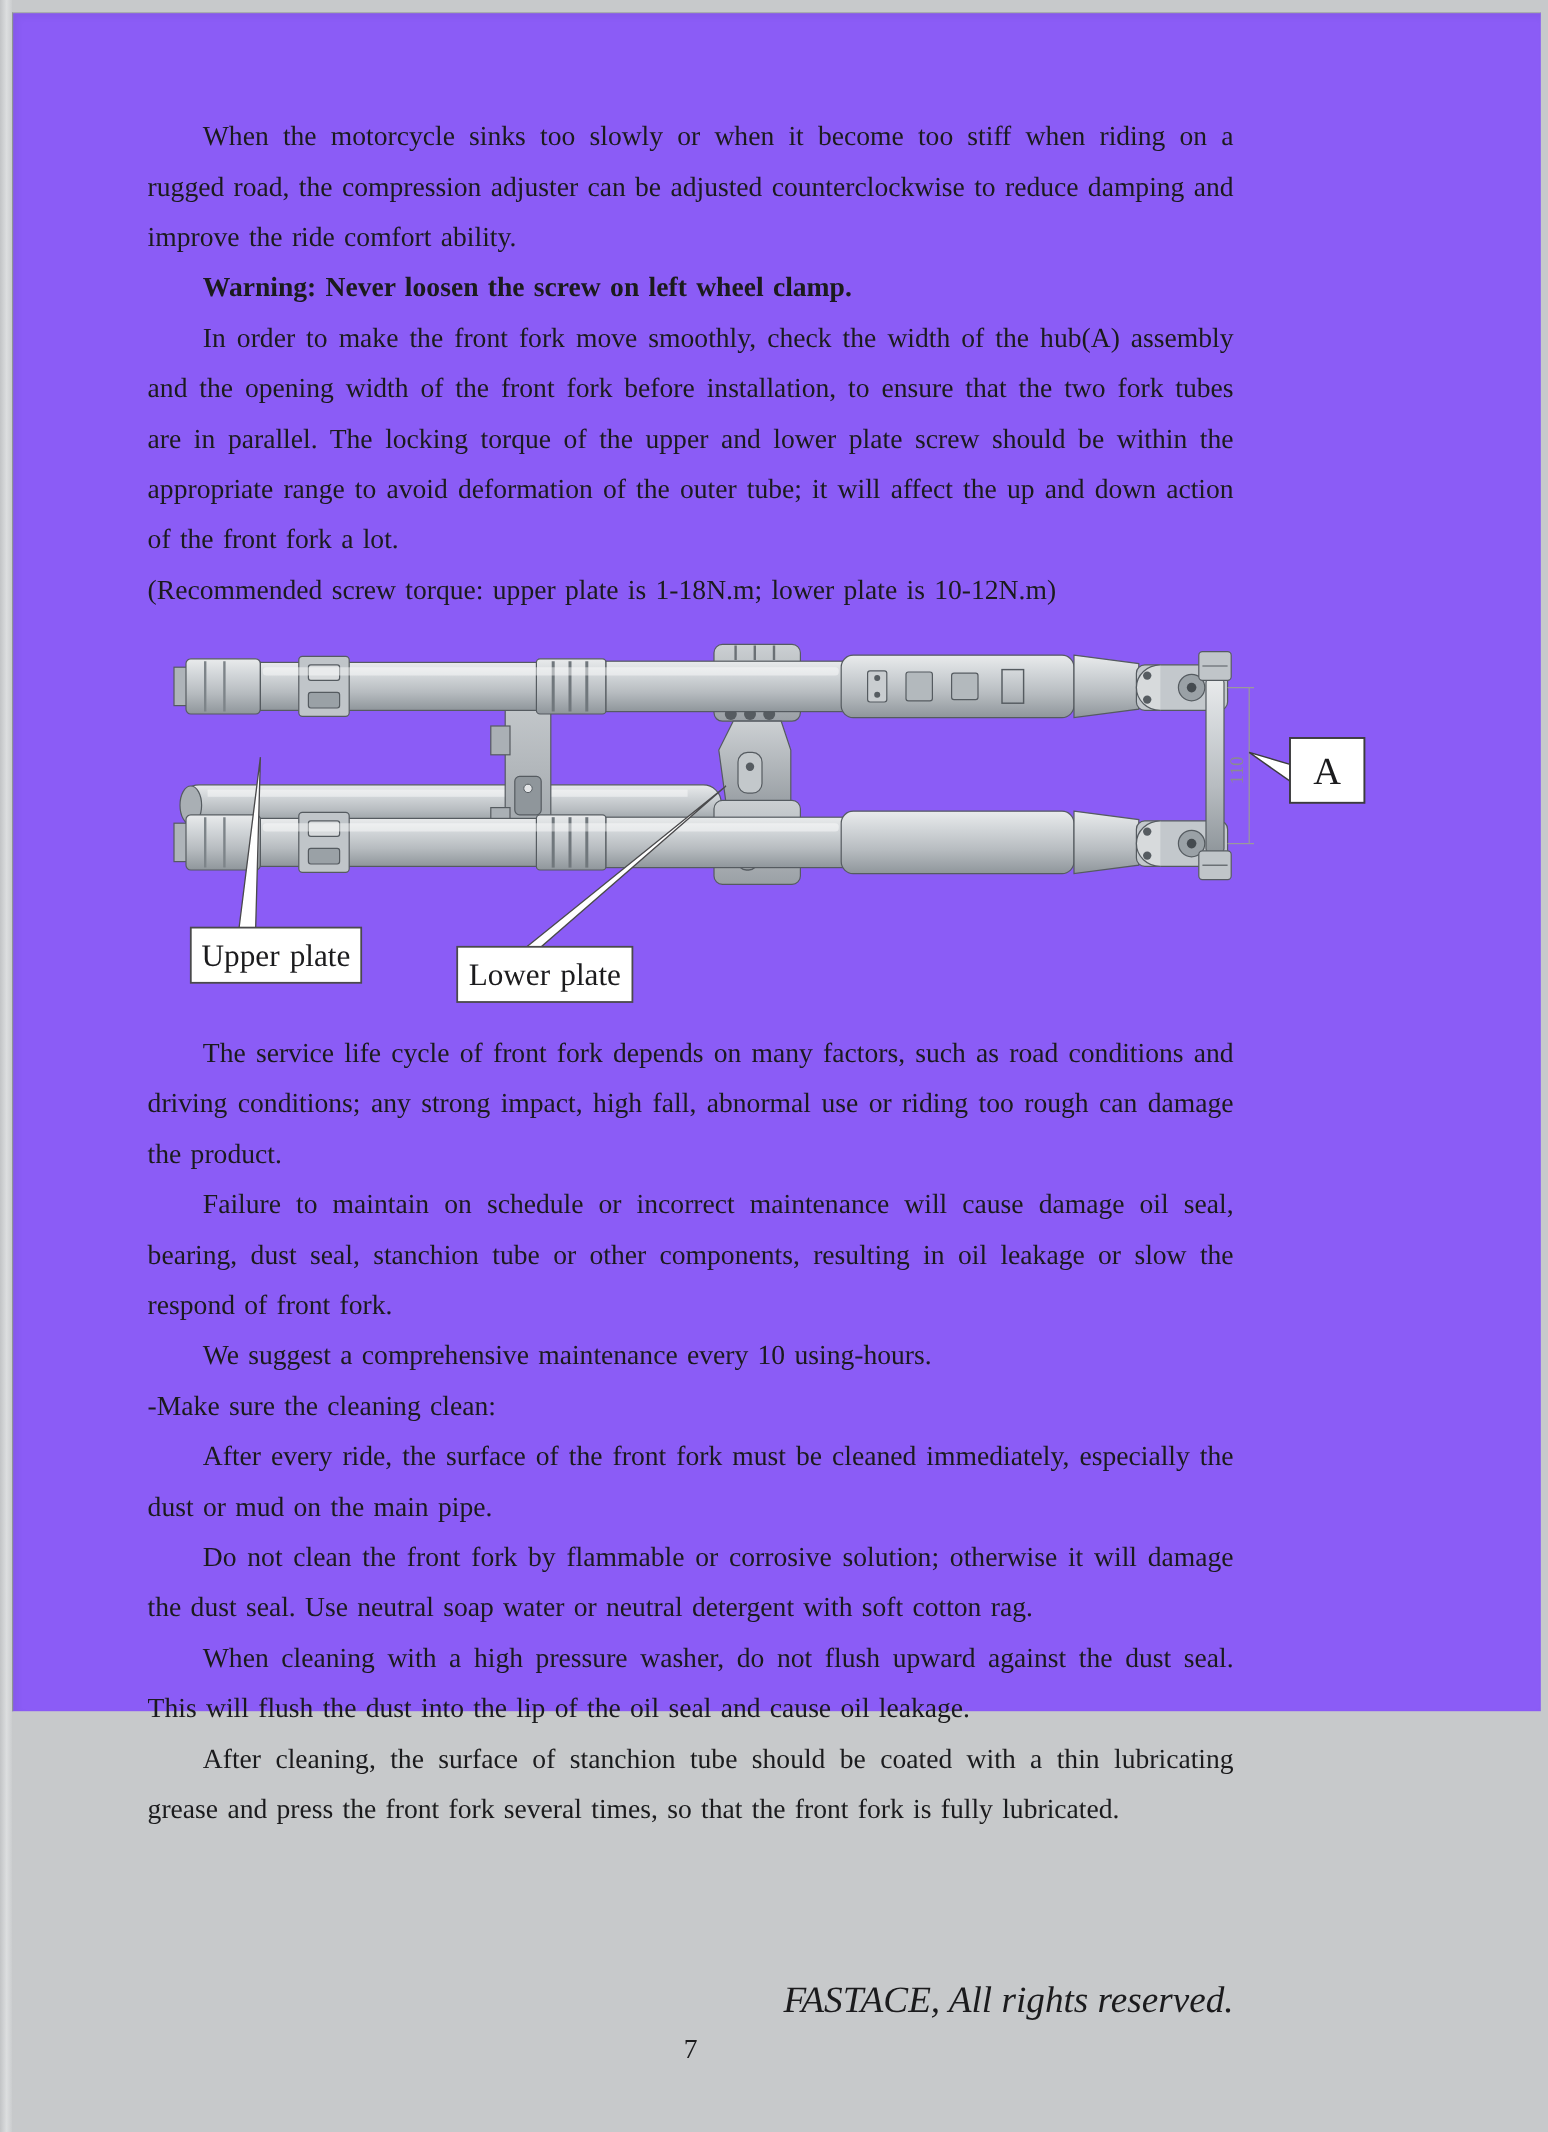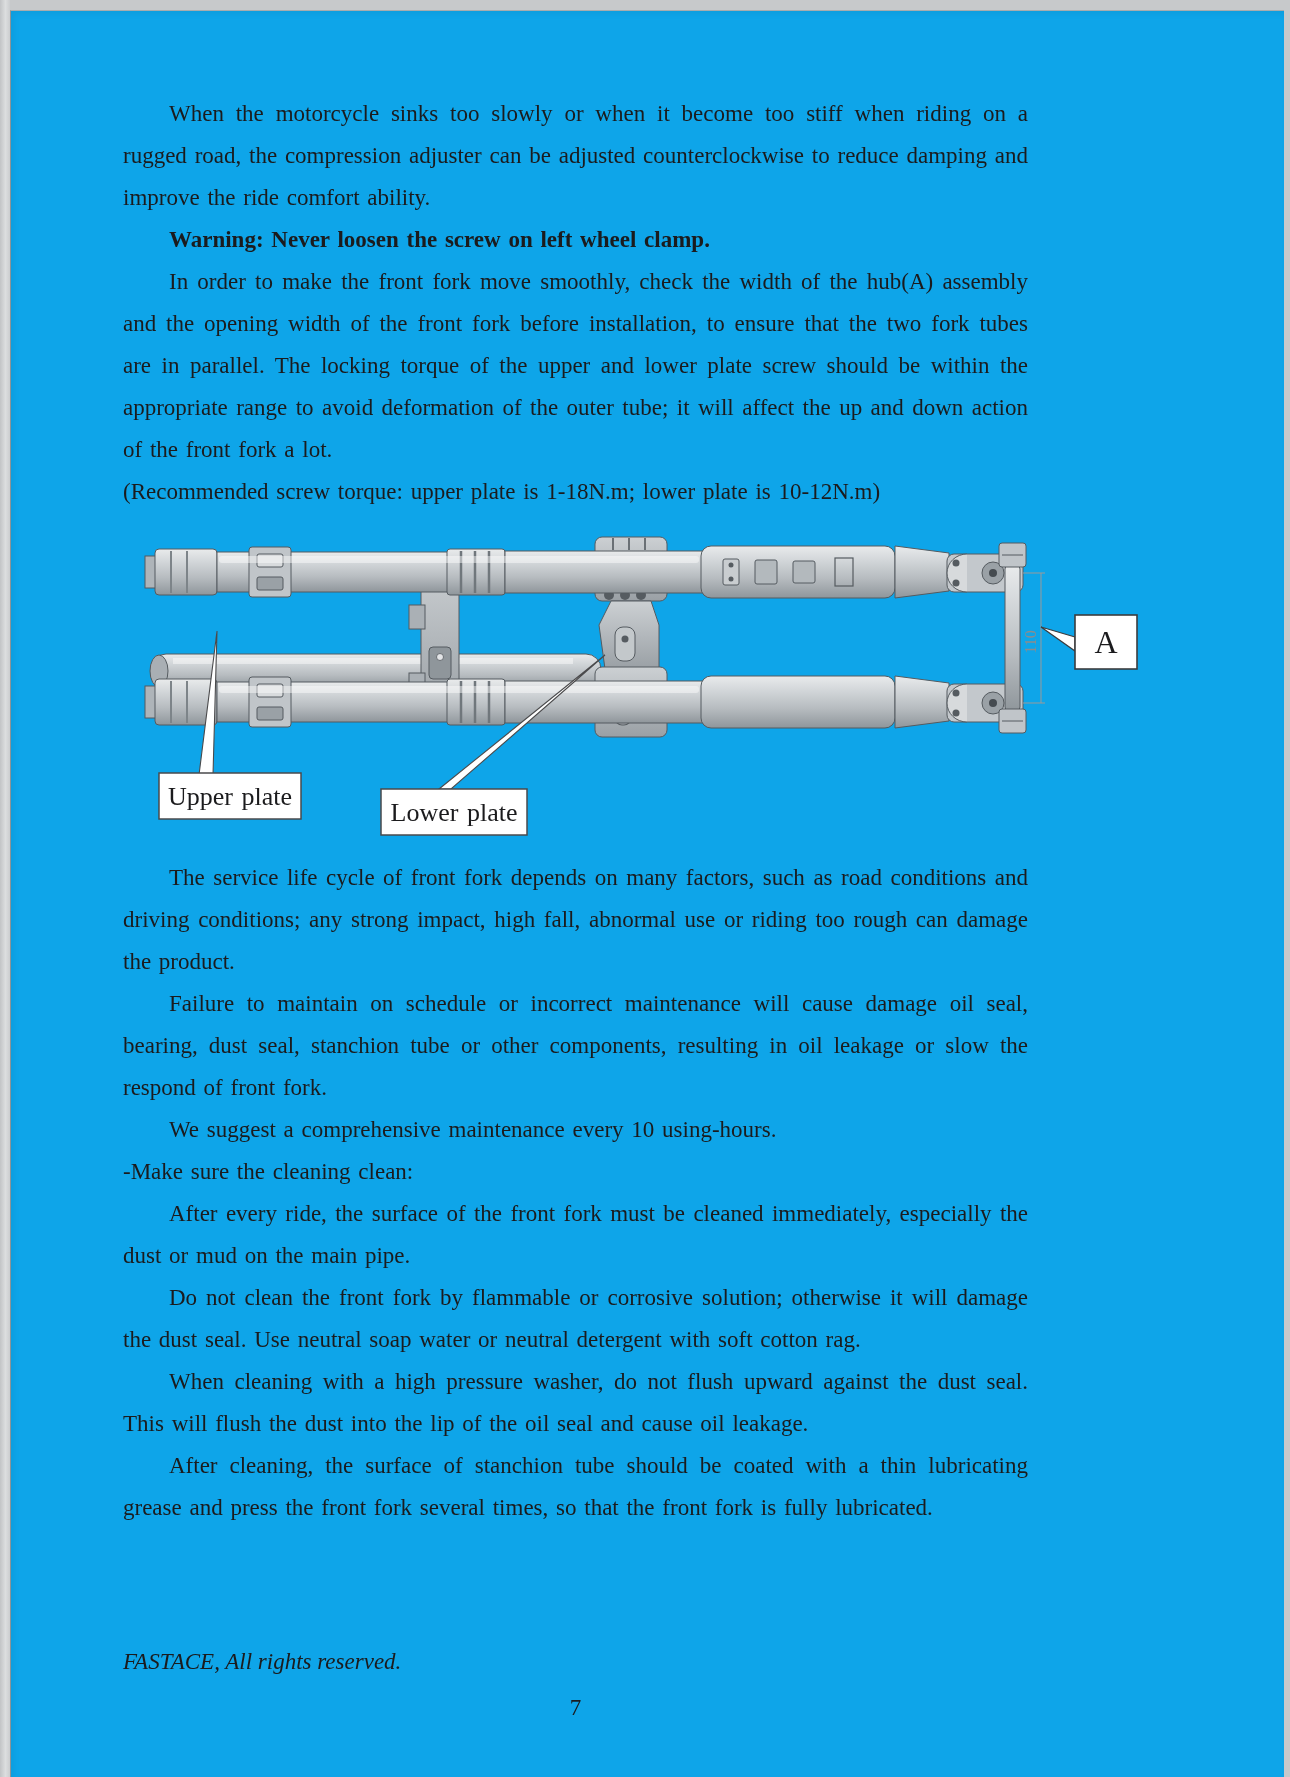--- a/index.html
+++ b/index.html
@@ -7,22 +7,22 @@
   body {
     width: 1290px; height: 1777px;
     background: #c7c9cb;
     position: relative;
     font-family: "Liberation Serif", "DejaVu Serif", serif;
     overflow: hidden;
   }
   .page {
     position: absolute;
     left: 10px; top: 10px;
-    width: 1274px; height: 1767px;
-    background: #0ea5e9;
+    width: 1274px; height: 1416px;
+    background: #8b5cf6;
     border-left: 1px solid #8e9396;
     border-top: 1px solid #a8acae;
     box-shadow: inset 3px 3px 6px rgba(0,0,0,0.05);
   }
   .edge-strip {
     position: absolute; left: 0; top: 0; bottom: 0; width: 10px;
     background: linear-gradient(90deg, #c2c4c6, #dcdedf 55%, #cbcdcf);
   }
   .content {
     position: absolute;
@@ -45,23 +45,23 @@
     margin-top: 14px;
     margin-left: 20px;
     width: 1010px;
     height: 330px;
   }
   .footer {
     position: absolute;
     top: 1638px;
     left: 112px;
     width: 905px;
-    text-align: left;
+    text-align: right;
     font-style: italic;
-    font-size: 23px;
+    font-size: 31px;
     color: #1b1b1d;
   }
   .page-number {
     position: absolute;
     top: 1684px;
     left: 112px;
     width: 905px;
     text-align: center;
     font-size: 23px;
     color: #1b1b1d;

